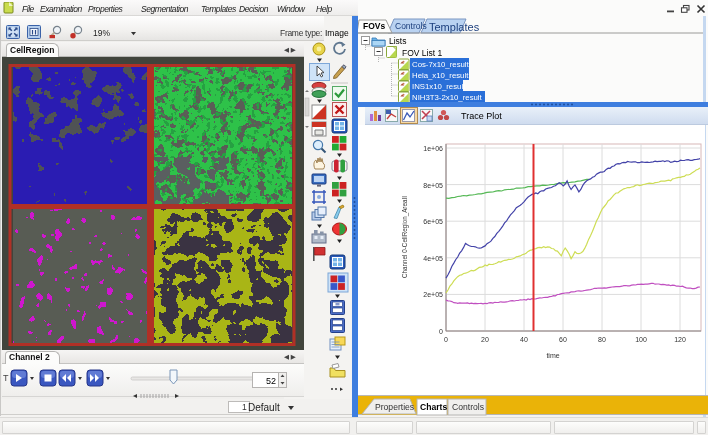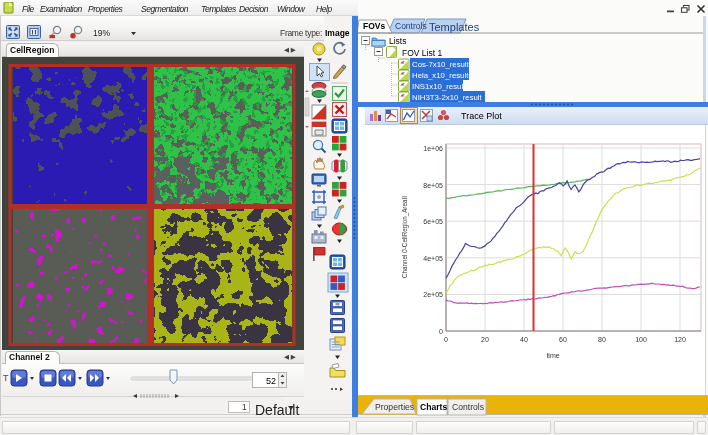--- a/index.html
+++ b/index.html
@@ -65,21 +65,21 @@
   <svg class="abs" style="left:69px;top:9px" width="15" height="15" viewBox="0 0 15 15">
     <circle cx="9" cy="5" r="3.6" fill="#f0f4f8" stroke="#77828c" stroke-width="1.2"></circle>
     <path d="M6.4 7.6 L3.5 10.5" stroke="#b8a890" stroke-width="2"></path>
     <circle cx="4" cy="10.8" r="2.7" fill="#c23028"></circle>
   </svg>
   <span class="abs" style="left:93px;top:12px;font-size:8.5px;color:#222">19%</span>
   <svg class="abs" style="left:131px;top:16px" width="6" height="4">
         <path d="M0 0 L5 0 L2.5 3.2 Z" fill="#333"></path>
       </svg>
   <span class="abs" style="left:280px;top:12px;font-size:8.5px;color:#333;letter-spacing:-0.3px">Frame type:</span>
-  <span class="abs" style="left:325px;top:12px;font-size:8.5px;color:#000;font-weight:bold">Image</span>
+  <span class="abs" style="left:325px;top:12px;font-size:8.5px;color:#000;font-weight:normal">Image</span>
 </div>
 
 <div class="abs" id="lpanel">
 
   <div class="abs" style="left:2px;top:1px;width:302px;height:15px;background:linear-gradient(#f6f5f4,#e6e4e2);border-bottom:1px solid #b9b8b6;"></div>
   <div class="abs" style="left:6px;top:2px;width:53px;height:14px;background:#fcfcfb;border:1px solid #b5b4b2;border-bottom:none;border-radius:4px 6px 0 0;"></div>
   <div class="abs" style="left:10px;top:4px;font-size:8.5px;font-weight:bold;color:#111">CellRegion</div>
   <div class="abs" style="left:284px;top:5px;font-size:6.5px;color:#444">◀&nbsp;▶</div>
 
   <div class="abs" id="imgview">
@@ -228,21 +228,21 @@
           <circle cx="29" cy="3" r="0.8"></circle>
           <circle cx="32" cy="3" r="0.8"></circle>
           <circle cx="35" cy="3" r="0.8"></circle>
         </g>
     <path d="M46 2 L42 0 L42 4 Z" fill="#333"></path>
   </svg>
 
   <div class="abs" style="left:0;top:358px;width:352px;height:16px;background:#f2f1ef;border-bottom:1px solid #cfcecb;"></div>
   <div class="abs" style="left:228px;top:360px;width:22px;height:12px;background:#fff;border:1px solid #bdbbb9;"></div>
   <span class="abs" style="left:242px;top:361px;font-size:8.5px;color:#333">1</span>
-  <span class="abs" style="left:255px;top:361px;font-size:14px;color:#222">Default</span>
+  <span class="abs" style="left:248px;top:361px;font-size:10px;color:#222">Default</span>
   <svg class="abs" style="left:288px;top:365px" width="7" height="5">
         <path d="M0 0 L6 0 L3 4 Z" fill="#333"></path>
       </svg>
 
   <svg class="abs" style="left:306px;top:0" width="46" height="374" viewBox="0 0 46 374">
     <defs>
       <g id="tri">
             <path d="M0 0 L5 0 L2.5 3.5 Z" fill="#222"></path>
           </g>
     </defs>

